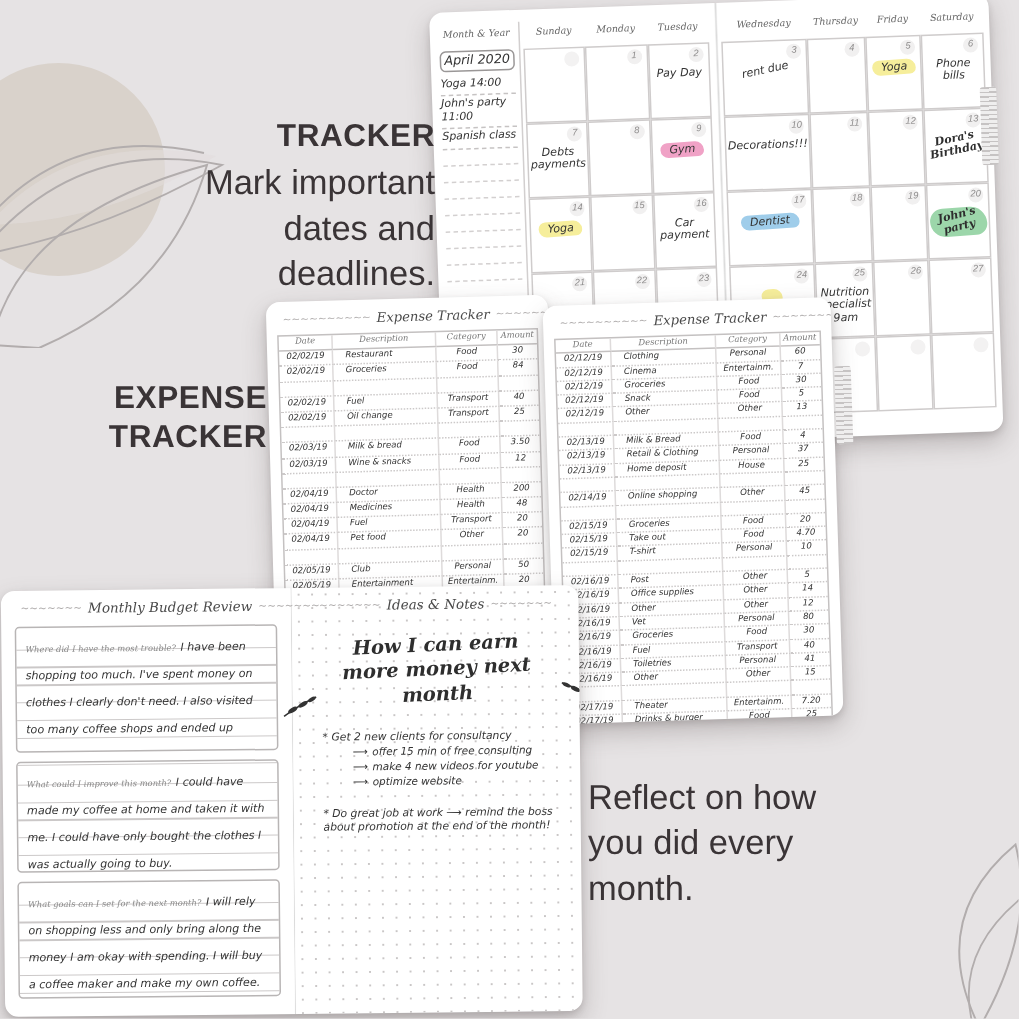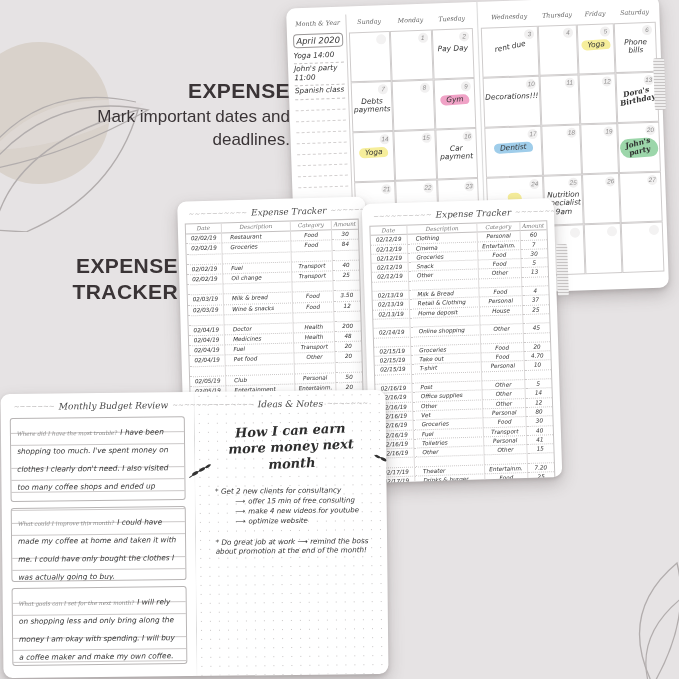--- a/index.html
+++ b/index.html
@@ -10,21 +10,21 @@
   
   .beige-circle{position:absolute;left:-32px;top:42px;width:142px;height:142px;border-radius:50%;
                 background:#d9d2cb;z-index:0;}
   .corner-svg{position:absolute;z-index:0;}
   .stack{position:absolute;border-radius:2px;
          background:repeating-linear-gradient(to bottom,#c6c3c3 0 1px,#efeeee 1px 3px);}
 
   
   .label{position:absolute;color:#3a3436;z-index:7;}
   .label .ltitle{font-weight:bold;font-size:21px;letter-spacing:.4px;line-height:1.25;}
-  .label .ldesc{font-size:17px;line-height:1.32;margin-top:2px;}
+  .label .ldesc{font-size:23px;line-height:1.32;margin-top:2px;}
   #label-cal{right:389px;top:78px;width:196px;text-align:right;}
   #label-exp{right:501px;top:253px;width:125px;text-align:right;}
   #label-budget{left:392px;top:514px;width:180px;text-align:left;}
 
   
   .card{position:absolute;background:#fff;border-radius:9px;
         box-shadow:0 7px 16px rgba(80,70,70,.28),0 2px 4px rgba(80,70,70,.18);}
 
   
   .script{font-family:"DejaVu Serif",serif;font-style:italic;color:#666;}
@@ -110,27 +110,28 @@
   </svg>
   <svg class="corner-svg" style="right:-6px;bottom:-8px;width:120px;height:130px;z-index:0" viewBox="0 0 120 130">
     <path d="M112 6 Q52 56 88 128 Q126 62 112 6 Z" fill="none" stroke="#b2adad" stroke-width="1.3"></path>
     <path d="M118 40 Q70 78 84 128" fill="none" stroke="#b2adad" stroke-width="1.2"></path>
   </svg>
   <div class="stack" style="left:654px;top:58px;width:11px;height:52px;transform:rotate(-2deg);z-index:2"></div>
   <div class="stack" style="left:557px;top:244px;width:11px;height:52px;transform:rotate(-2deg);z-index:5"></div>
   <div class="stack" style="left:385px;top:442px;width:13px;height:38px;transform:rotate(-1deg);z-index:3"></div>
 
   <div class="label" id="label-cal">
-    <div class="ltitle">EXPENSE</div>
+    <div class="ltitle">TRACKER</div>
     <div class="ldesc">Mark important dates and deadlines.</div>
   </div>
   <div class="label" id="label-exp">
     <div class="ltitle">EXPENSE TRACKER</div>
   </div>
   <div class="label" id="label-budget">
+    <div class="ldesc">Reflect on how you did every month.</div>
   </div>
 
   <div class="card" id="cal-card">
     <div class="cal-page left">
       <div class="cal-side">
         <div class="side-head script">Month &amp; Year</div>
         <div class="month-box hand">April 2020</div>
         <div id="side-notes">
             <div class="snote hand">Yoga 14:00</div>
             <div class="snote hand">John's party 11:00</div>

